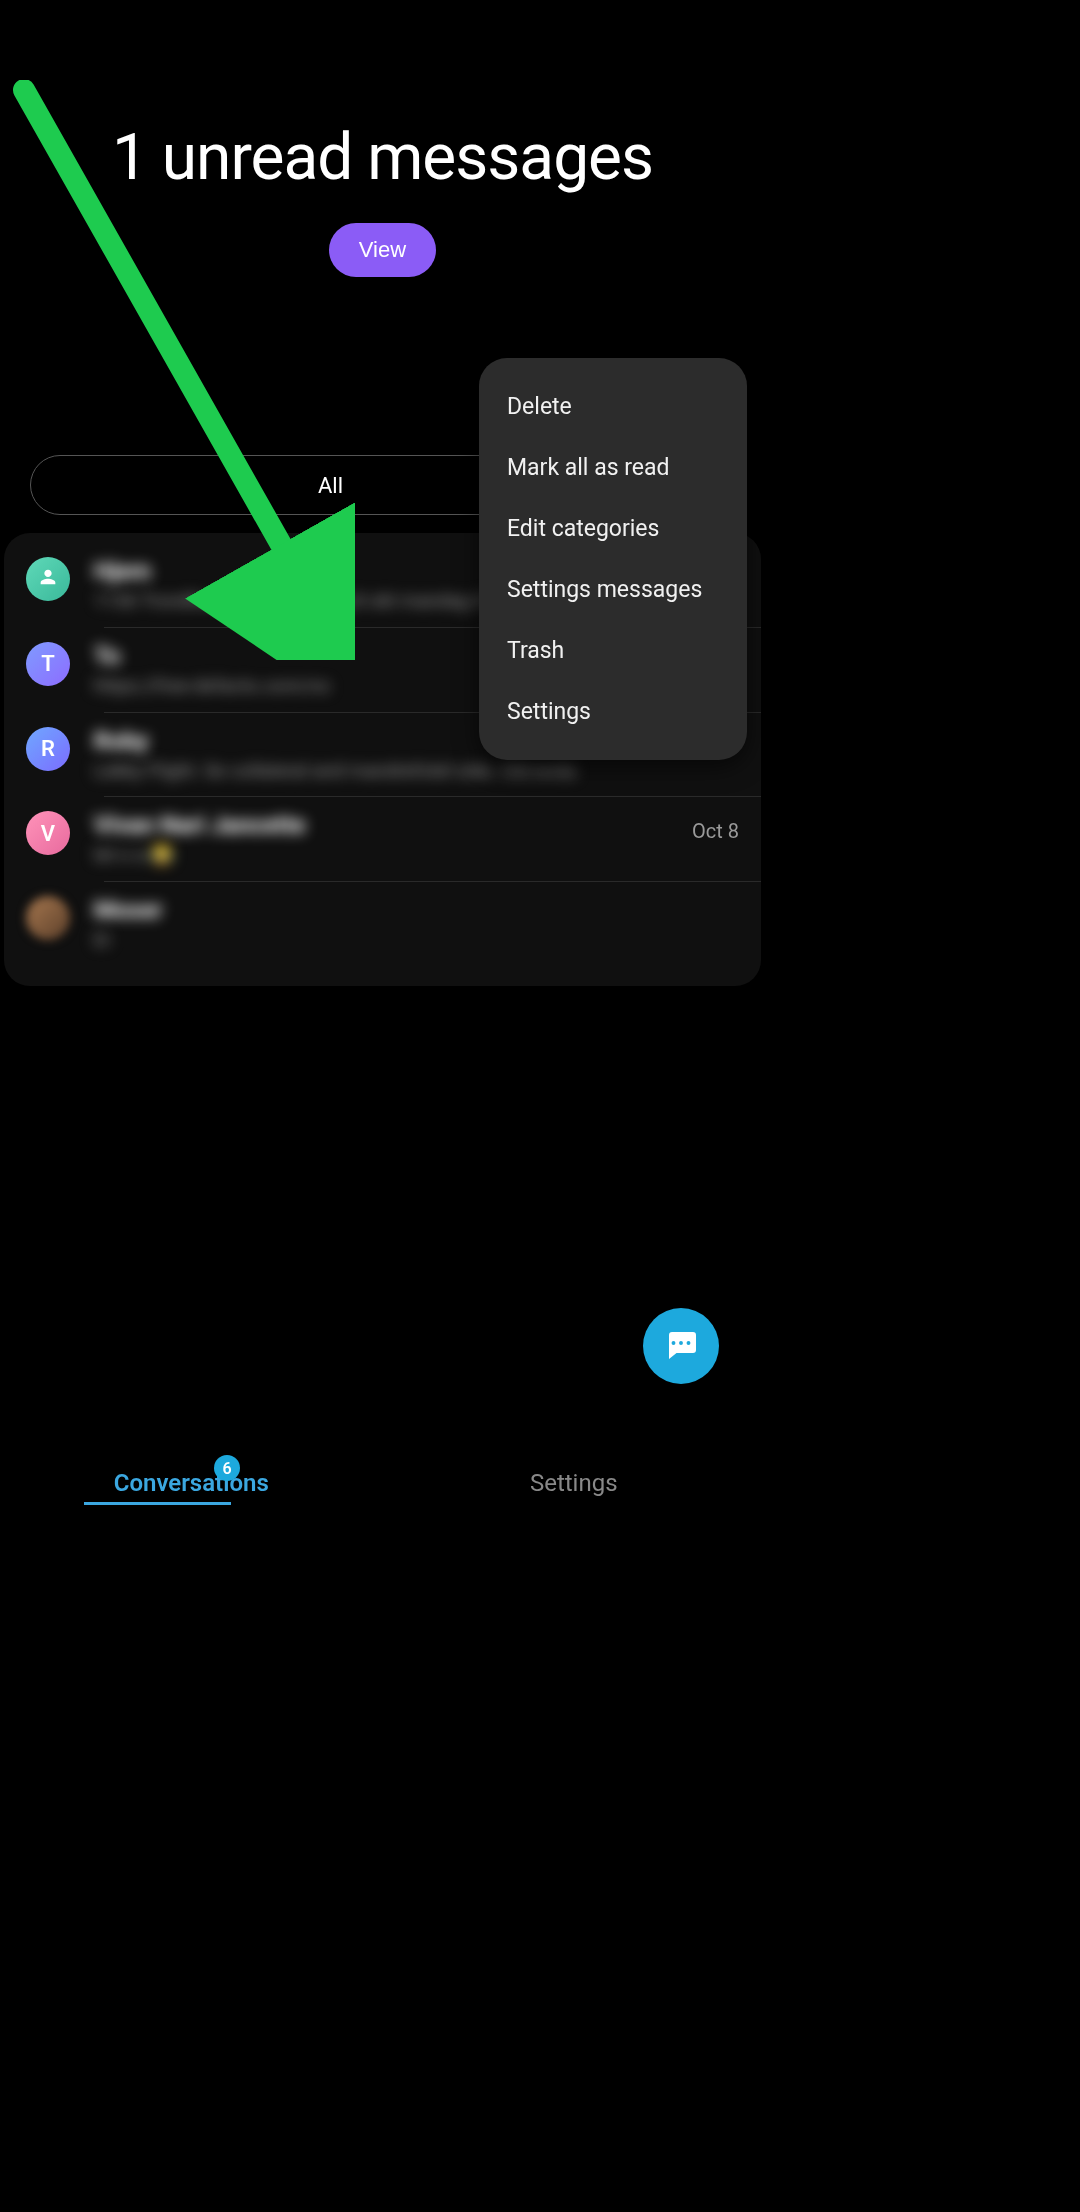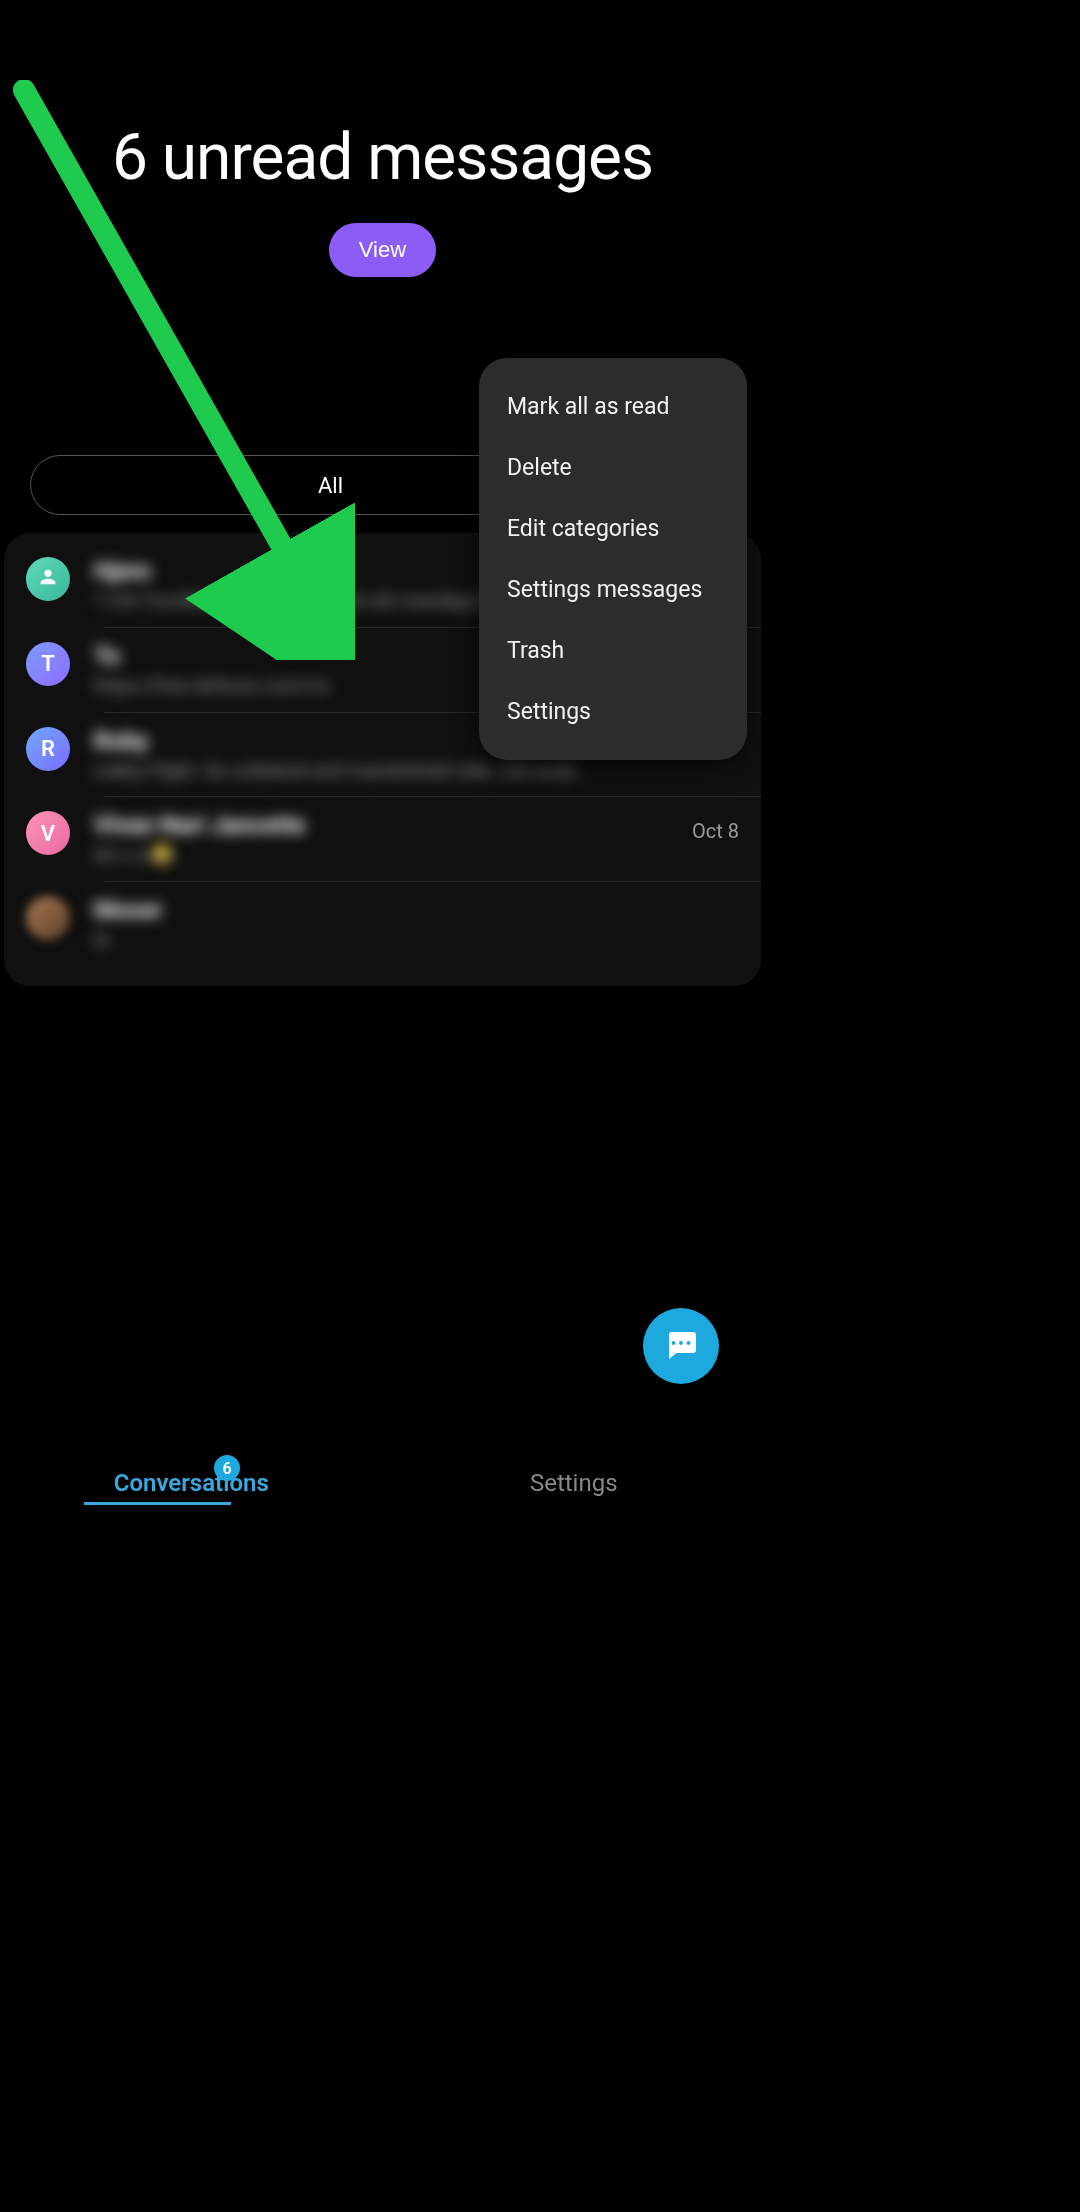--- a/index.html
+++ b/index.html
@@ -43,21 +43,21 @@
   .menu{position:absolute;top:358px;right:18px;width:268px;background:#2c2c2c;border-radius:28px;padding:18px 0;box-shadow:0 6px 24px rgba(0,0,0,.6)}
   .menu-item{padding:17px 28px;font-size:23px;color:#f1f1f1}
 
   .arrow{position:absolute;left:10px;top:80px;width:345px;height:580px;pointer-events:none}
   .arrow svg{width:100%;height:100%}
 </style>
 </head>
 <body>
 
 <div class="hero">
-  <div class="hero-title">6 unread messages</div>
+  <div class="hero-title">1 unread messages</div>
   <button class="view-btn">View</button>
 </div>
 
 <div class="pill-row">
   <div class="pill all">All</div>
   <div class="pill plus">+</div>
 </div>
 
 <div class="conv-panel">
 
@@ -110,22 +110,22 @@
     <div class="row-main">
       <div class="row-name">Moser</div>
       <div class="row-preview">Er</div>
     </div>
     <div class="row-date"></div>
   </div>
 
 </div>
 
 <div class="menu">
+  <div class="menu-item">Delete</div>
   <div class="menu-item">Mark all as read</div>
-  <div class="menu-item">Delete</div>
   <div class="menu-item">Edit categories</div>
   <div class="menu-item">Settings messages</div>
   <div class="menu-item">Trash</div>
   <div class="menu-item">Settings</div>
 </div>
 
 <div class="arrow">
   <svg viewBox="0 0 345 580">
     <defs>
       <marker id="ah" markerWidth="10" markerHeight="10" refX="5" refY="5" orient="auto">

